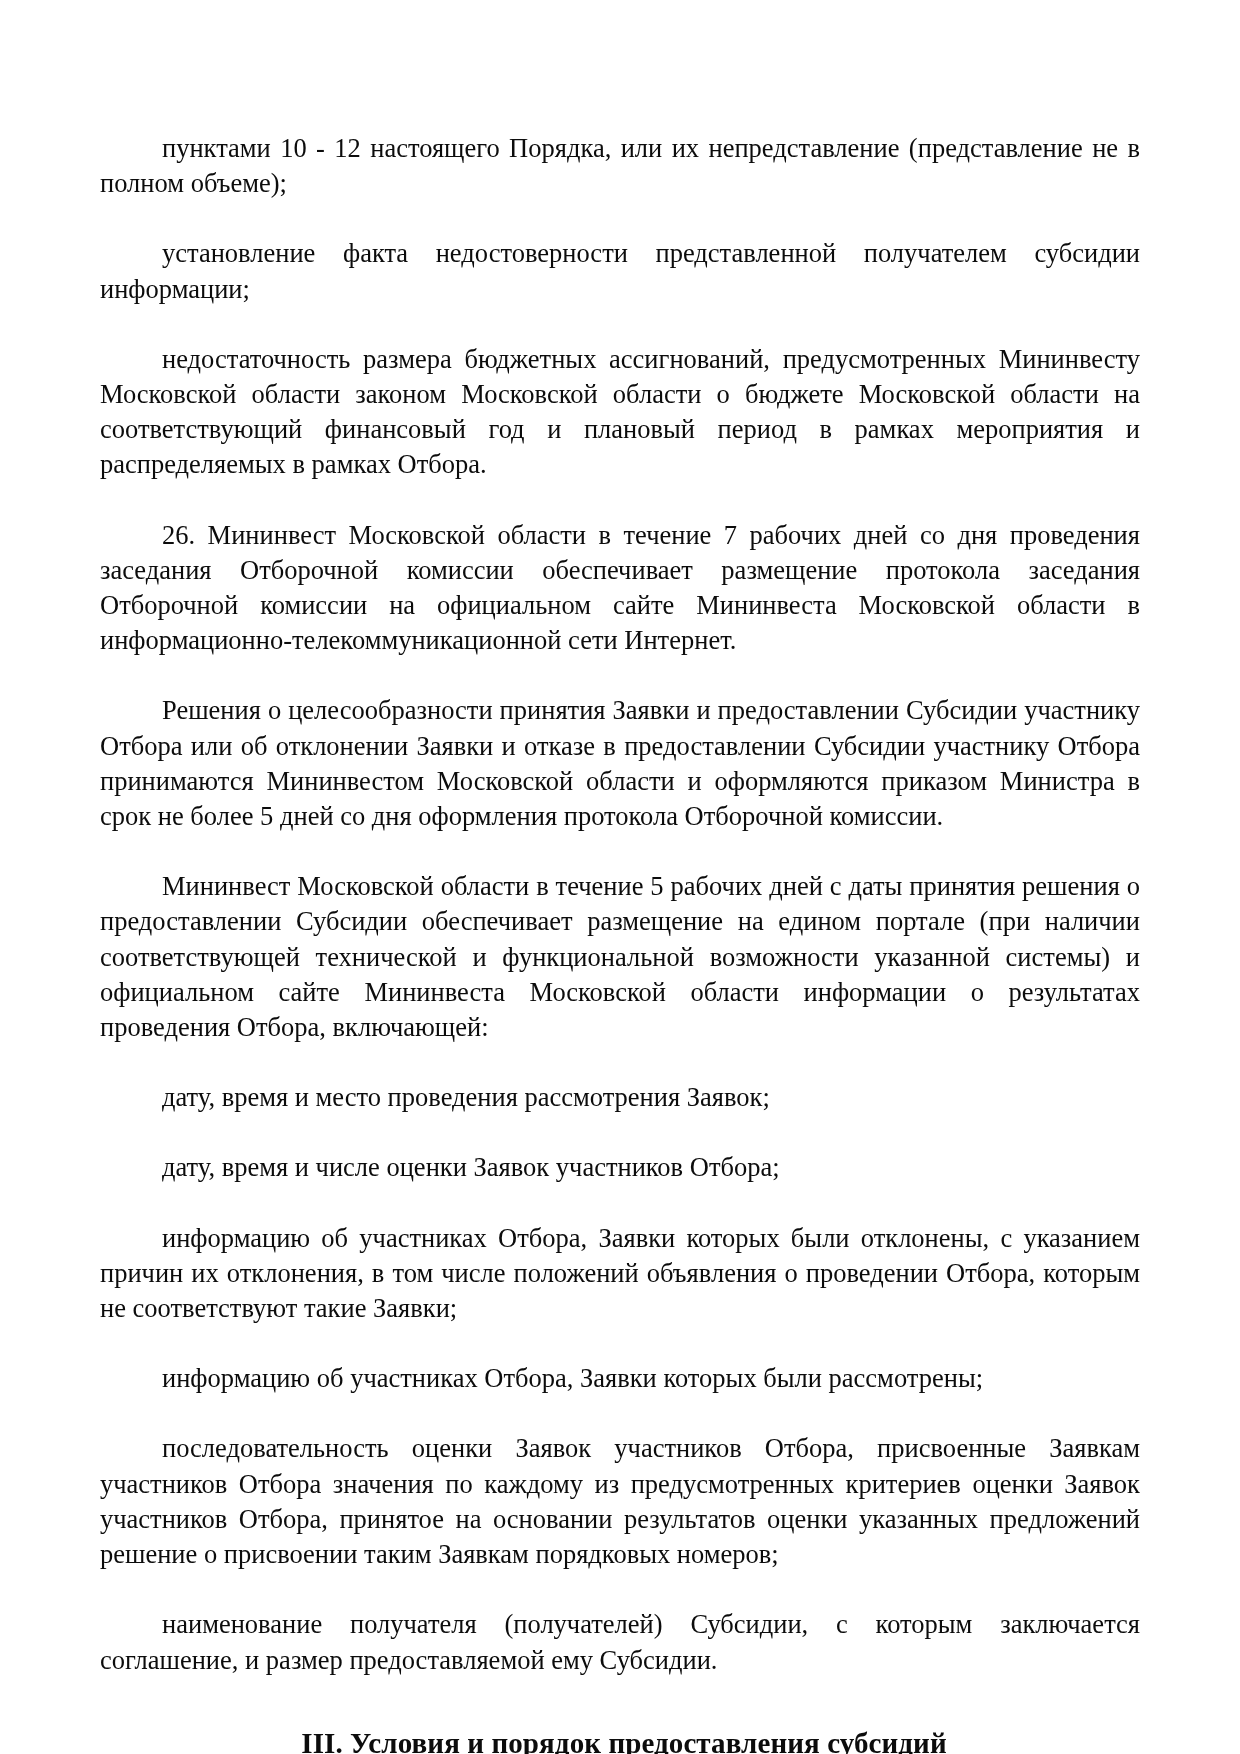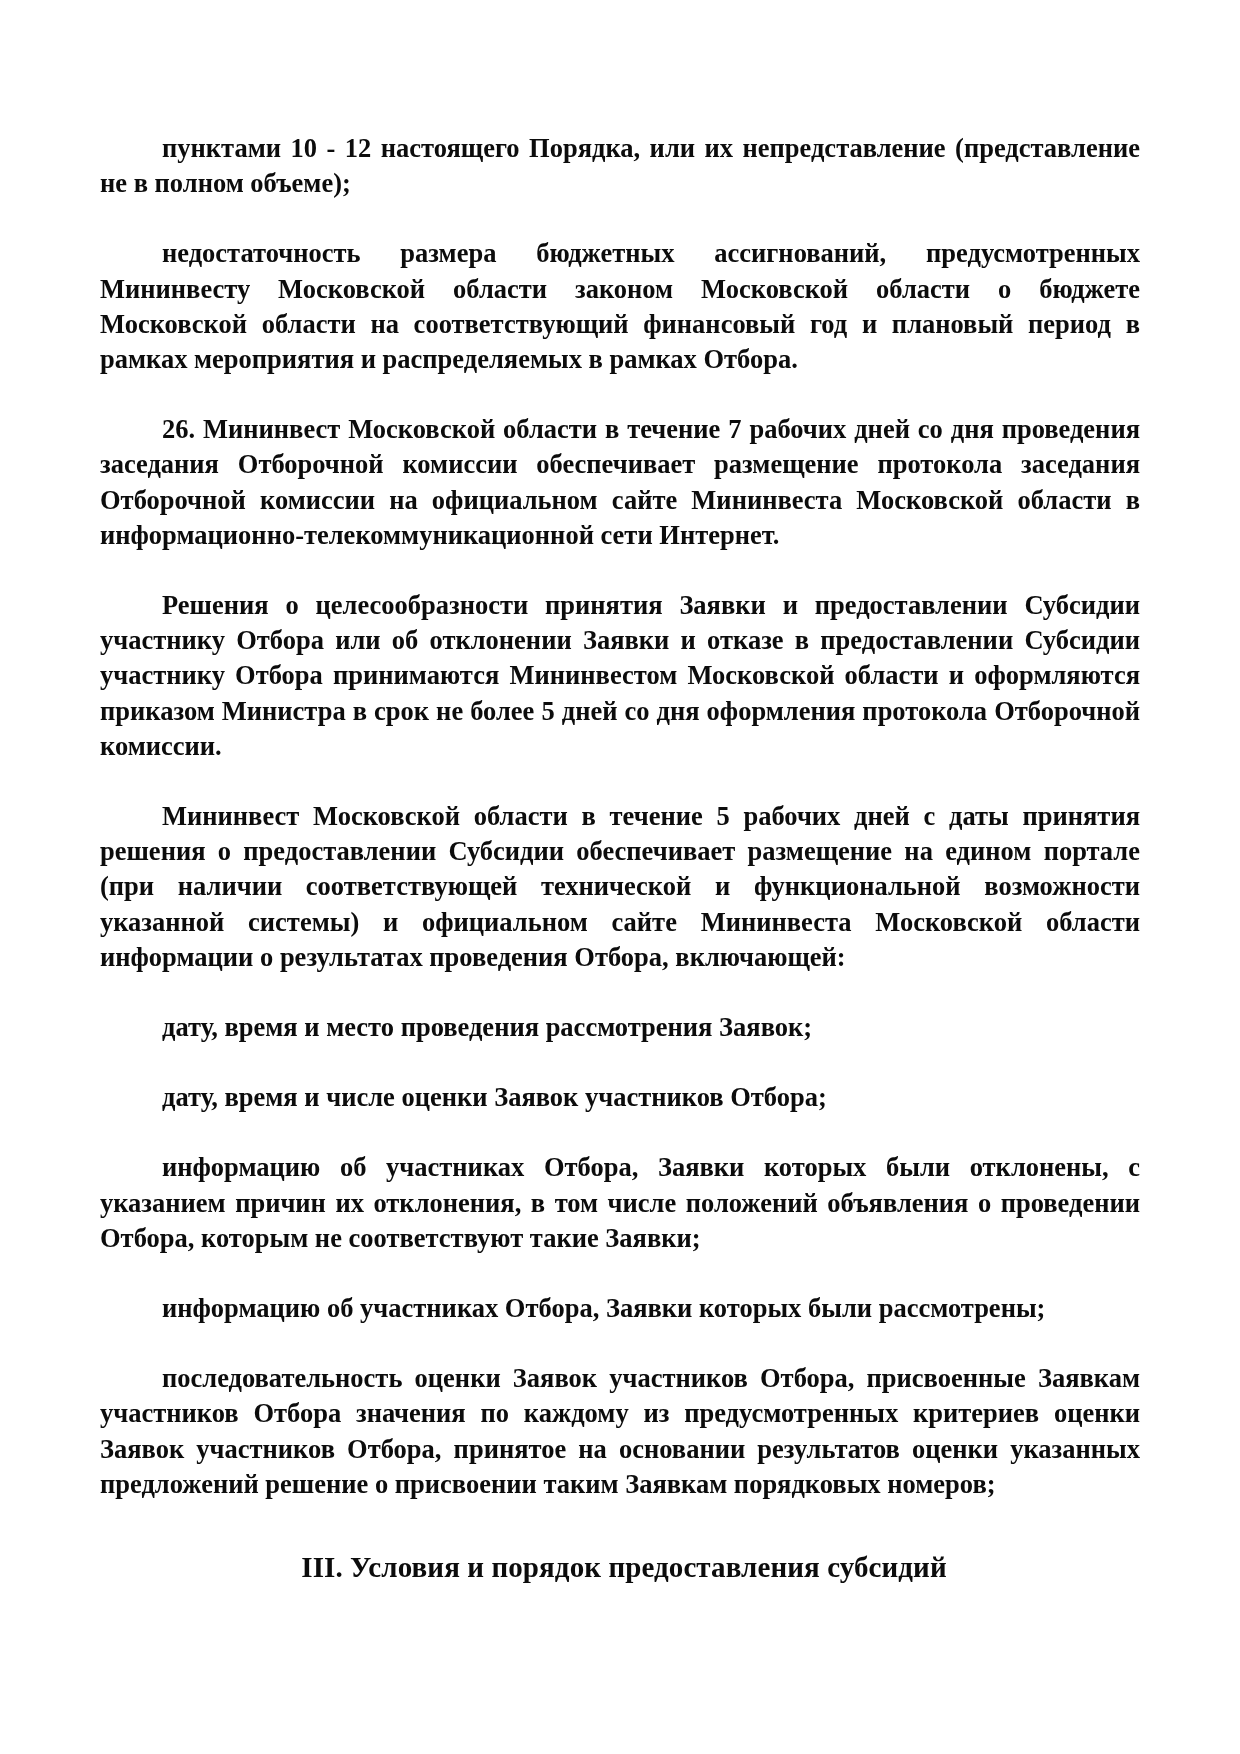--- a/index.html
+++ b/index.html
@@ -28,21 +28,20 @@
   }
 
   p.para {
     margin: 0 8px 0 0;
     font-size: 26.5px;
     line-height: 35.2px;
     text-align: justify;
     text-justify: inter-word;
     text-indent: 62px;
     hyphens: none;
-    font-weight: bold;
     -webkit-hyphens: none;
   }
 
   
 
   p.para.spaced {
     margin-top: 35px;
   }
 
   h2.section-heading {
@@ -56,36 +55,38 @@
   }
 </style>
 </head>
 <body>
 
 <div class="page">
   <div class="content">
 
     <p class="para">пунктами 10 - 12 настоящего Порядка, или их непредставление (представление не в полном объеме);</p>
 
+    <p class="para spaced">установление факта недостоверности представленной получателем субсидии информации;</p>
 
     <p class="para spaced">недостаточность размера бюджетных ассигнований, предусмотренных Мининвесту Московской области законом Московской области о бюджете Московской области на соответствующий финансовый год и плановый период в рамках мероприятия и распределяемых в рамках Отбора.</p>
 
     <p class="para spaced">26. Мининвест Московской области в течение 7 рабочих дней со дня проведения заседания Отборочной комиссии обеспечивает размещение протокола заседания Отборочной комиссии на официальном сайте Мининвеста Московской области в информационно-телекоммуникационной сети Интернет.</p>
 
     <p class="para spaced">Решения о целесообразности принятия Заявки и предоставлении Субсидии участнику Отбора или об отклонении Заявки и отказе в предоставлении Субсидии участнику Отбора принимаются Мининвестом Московской области и оформляются приказом Министра в срок не более 5 дней со дня оформления протокола Отборочной комиссии.</p>
 
     <p class="para spaced">Мининвест Московской области в течение 5 рабочих дней с даты принятия решения о предоставлении Субсидии обеспечивает размещение на едином портале (при наличии соответствующей технической и функциональной возможности указанной системы) и официальном сайте Мининвеста Московской области информации о результатах проведения Отбора, включающей:</p>
 
     <p class="para spaced">дату, время и место проведения рассмотрения Заявок;</p>
 
     <p class="para spaced">дату, время и числе оценки Заявок участников Отбора;</p>
 
     <p class="para spaced">информацию об участниках Отбора, Заявки которых были отклонены, с указанием причин их отклонения, в том числе положений объявления о проведении Отбора, которым не соответствуют такие Заявки;</p>
 
     <p class="para spaced">информацию об участниках Отбора, Заявки которых были рассмотрены;</p>
 
     <p class="para spaced">последовательность оценки Заявок участников Отбора, присвоенные Заявкам участников Отбора значения по каждому из предусмотренных критериев оценки Заявок участников Отбора, принятое на основании результатов оценки указанных предложений решение о присвоении таким Заявкам порядковых номеров;</p>
 
+    <p class="para spaced">наименование получателя (получателей) Субсидии, с которым заключается соглашение, и размер предоставляемой ему Субсидии.</p>
 
     <h2 class="section-heading">III. Условия и порядок предоставления субсидий</h2>
 
   </div>
 </div>
 
 </body></html>

